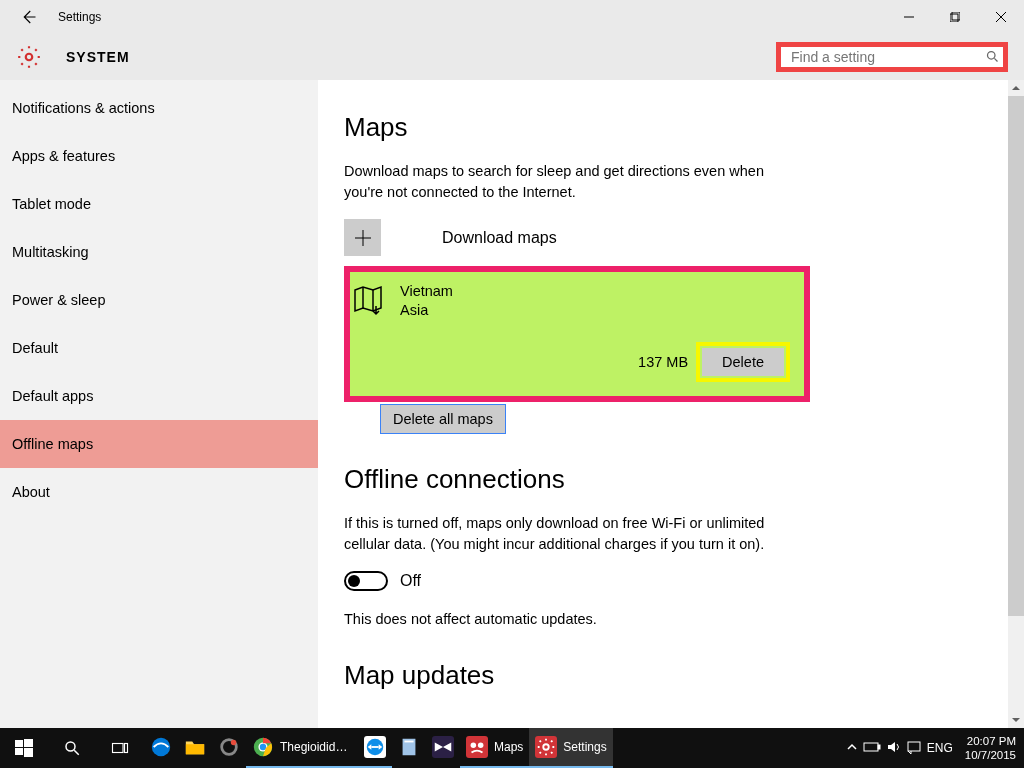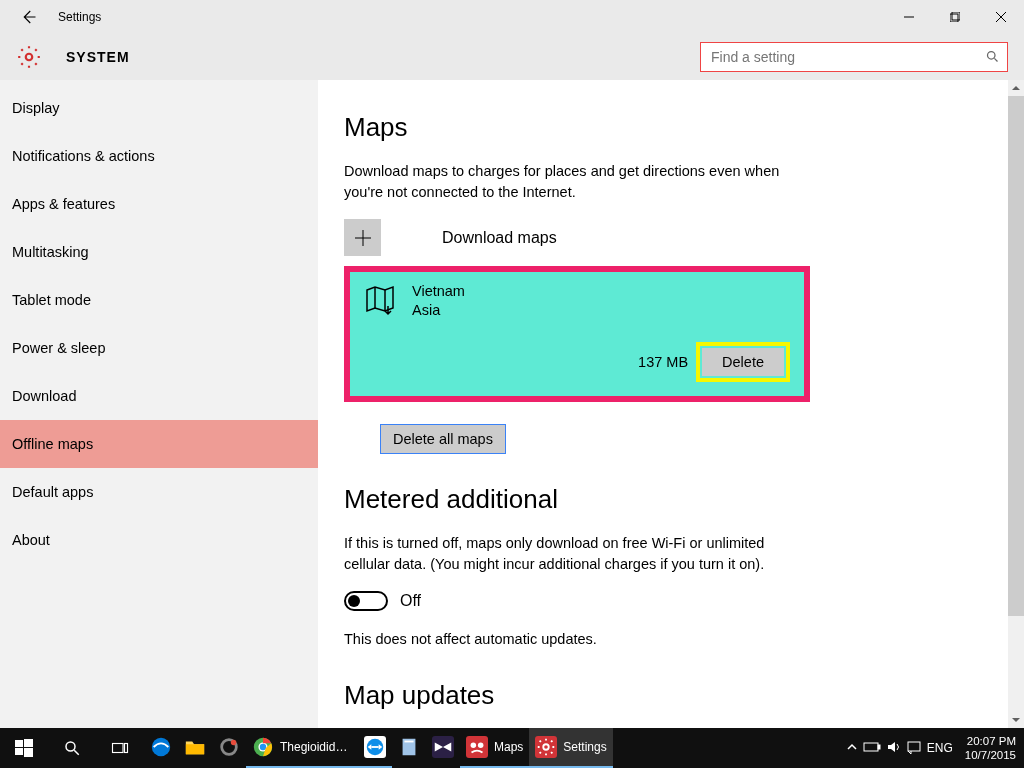--- a/index.html
+++ b/index.html
@@ -12,42 +12,42 @@
 .titlebar .back svg { width: 18px; height: 18px; }
 .titlebar .title { font-size: 12px; padding-left: 2px; }
 .titlebar .spacer { flex: 1; }
 .titlebar .winbtn { width: 46px; height: 33px; display: flex; align-items: center; justify-content: center; }
 .titlebar .winbtn svg { width: 10px; height: 10px; }
 
 .header { height: 47px; background: #eaeaea; display: flex; align-items: center; padding: 0 10px; }
 .header .gear { width: 26px; height: 26px; margin-left: 6px; display: flex; align-items: center; justify-content: center; }
 .header .section-label { font-size: 14px; font-weight: 600; letter-spacing: 1px; margin-left: 24px; }
 .header .spacer { flex: 1; }
-.search-box { width: 308px; height: 30px; border: 1px solid #ef4444; background: #fff; display: flex; align-items: center; margin-right: 6px; }
+.search-box { width: 232px; height: 30px; border: 5px solid #ef4444; background: #fff; display: flex; align-items: center; margin-right: 6px; }
 .search-box input { flex: 1; border: none; outline: none; padding: 0 10px; font-size: 14px; color: #767676; font-style: normal; }
 .search-box input::placeholder { color: #767676; }
 .search-box .sicon { width: 30px; height: 30px; display: flex; align-items: center; justify-content: center; }
 
 .body { flex: 1; display: flex; min-height: 0; }
 
 .sidebar { width: 318px; background: #f2f2f2; padding-top: 4px; }
 .sidebar .item { height: 48px; display: flex; align-items: center; padding-left: 12px; font-size: 14.5px; color: #000; }
 .sidebar .item.selected { background: #ee9c95; }
 
 .content-wrap { flex: 1; position: relative; overflow-y: auto; }
 .content { padding: 26px 0 80px 26px; }
 .content h2 { font-size: 26px; font-weight: 300; margin-bottom: 18px; margin-top: 6px; }
 .content h2.mt { margin-top: 30px; }
 .content p.desc { font-size: 14.5px; max-width: 460px; line-height: 1.45; margin-bottom: 16px; }
 
 .download-row { display: flex; align-items: center; margin-bottom: 10px; gap: 45px; }
 .plus-btn { width: 37px; height: 37px; background: #ccc; display: flex; align-items: center; justify-content: center; margin-right: 16px; }
 .plus-btn svg { width: 16px; height: 16px; }
 
-.map-card { width: 466px; border: 6px solid #ed2169; background: #5eead4; padding: 10px 14px 14px 14px; position: relative; margin-bottom: 22px; }
+.map-card { width: 466px; border: 6px solid #ed2169; background: #bef264; padding: 10px 14px 14px 2px; position: relative; margin-bottom: 2px; }
 .map-card-top { display: flex; align-items: flex-start; margin-bottom: 22px; }
 .map-card-top .map-ic { width: 32px; height: 32px; margin-right: 16px; margin-top: 2px; }
 .map-card-top .map-name { font-size: 14.5px; line-height: 1.3; }
 .map-card-bottom { display: flex; justify-content: flex-end; align-items: center; gap: 8px; }
 .map-size { font-size: 14.5px; }
 .delete-btn-wrap { border: 4px solid #f7f700; padding: 2px 2px; }
 .delete-btn { background: #ccc; border: none; padding: 6px 20px; font-size: 14.5px; }
 
 .delete-all-btn { background: #ccc; border: 1px solid #3b82f6; padding: 6px 12px; font-size: 14.5px; }
 
@@ -122,37 +122,36 @@
         <svg viewBox="0 0 24 24" width="15" height="15" fill="none" stroke="#666" stroke-width="2">
             <circle cx="10" cy="10" r="6"></circle>
             <line x1="15" y1="15" x2="20" y2="20"></line>
           </svg>
       </div>
     </div>
   </div>
 
   <div class="body">
     <div class="sidebar">
-      <div class="item">Display</div>
       <div class="item">Notifications &amp; actions</div>
       <div class="item">Apps &amp; features</div>
+      <div class="item">Tablet mode</div>
       <div class="item">Multitasking</div>
-      <div class="item">Tablet mode</div>
       <div class="item">Power &amp; sleep</div>
-      <div class="item">Download</div>
+      <div class="item">Default</div>
+      <div class="item">Default apps</div>
       <div class="item selected">Offline maps</div>
-      <div class="item">Default apps</div>
       <div class="item">About</div>
     </div>
 
     <div class="content-wrap">
       <div class="content">
 
         <h2>Maps</h2>
-        <p class="desc">Download maps to charges for places and get directions even when you're not connected to the Internet.</p>
+        <p class="desc">Download maps to search for sleep and get directions even when you're not connected to the Internet.</p>
 
         <div class="download-row">
           <div class="plus-btn">
             <svg viewBox="0 0 16 16" stroke="#000" stroke-width="1">
                 <line x1="8" y1="0" x2="8" y2="16"></line>
                 <line x1="0" y1="8" x2="16" y2="8"></line>
               </svg>
           </div>
           <span>Download maps</span>
         </div>
@@ -177,21 +176,21 @@
             <span class="delete-btn-wrap">
               <button class="delete-btn">Delete</button>
             </span>
           </div>
         </div>
 
         <div style="margin-left:36px;">
         <button class="delete-all-btn">Delete all maps</button>
         </div>
 
-        <h2 class="mt">Metered additional</h2>
+        <h2 class="mt">Offline connections</h2>
         <p class="desc">If this is turned off, maps only download on free Wi-Fi or unlimited cellular data. (You might incur additional charges if you turn it on).</p>
         <div class="toggle-row">
           <div class="toggle">
               <div class="knob"></div>
             </div>
           <span>Off</span>
         </div>
         <p class="desc">This does not affect automatic updates.</p>
 
         <h2 class="mt">Map updates</h2>

